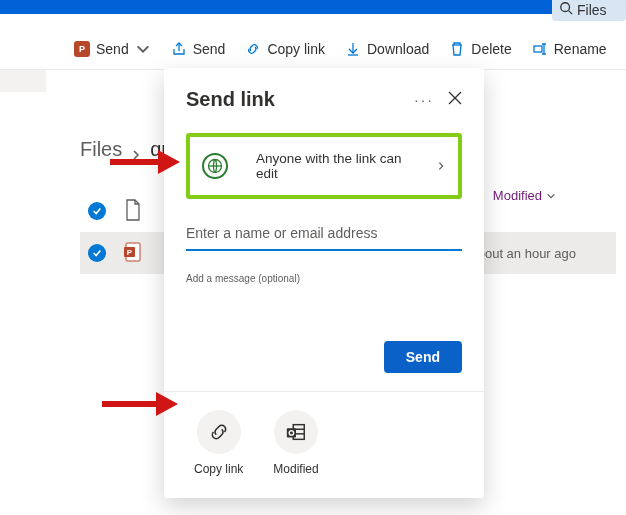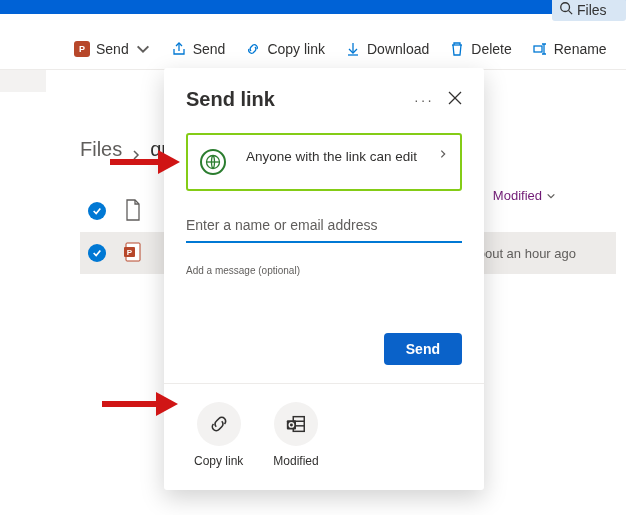--- a/index.html
+++ b/index.html
@@ -34,21 +34,21 @@
   .modcell { position:absolute; right:40px; font-size:13px; color:#605e5c; }
 
   
   .dialog { position:absolute; left:164px; top:68px; width:320px; background:#fff; box-shadow:0 8px 24px rgba(0,0,0,0.18); border-radius:3px; padding:20px 22px 22px 22px; }
   .dialog-header { display:flex; align-items:center; justify-content:space-between; margin-bottom:22px; }
   .dialog-title { font-size:20px; font-weight:600; }
   .dialog-icons { display:flex; gap:14px; align-items:center; color:#605e5c; }
   .dialog-icons .icon { cursor:pointer; }
   .dots { letter-spacing:2px; font-size:14px; line-height:1;}
 
-  .perm-box { border:2px solid #84cc16; border-radius:3px; padding:14px 12px; display:flex; gap:20px; cursor:pointer; margin-bottom:22px;}
+  .perm-box { border:4px solid #84cc16; border-radius:3px; padding:14px 12px; display:flex; align-items:center; gap:28px; cursor:pointer; margin-bottom:22px;}
   .perm-box .globe{ width:26px;height:26px;border:2px solid #2b7d2f;border-radius:50%;display:flex;align-items:center;justify-content:center;color:#2b7d2f; flex-shrink:0;}
   .perm-box .txt { flex:1; font-size:13.5px;}
   .perm-box svg.ch { width:10px;height:10px;color:#605e5c; }
 
   .name-input { width:100%; border:none; border-bottom:2px solid #0078d4; padding:4px 0 8px 0; font-size:14px; outline:none; margin-bottom:18px; color:#a21caf; }
   .name-input::placeholder{ color:#605e5c; }
   .msg-input { width:100%; border:none; padding:0; font-size:10px; outline:none; color:#0369a1; }
   .msg-input::placeholder{ color:#605e5c; }
 
   .send-row { display:flex; justify-content:flex-end; margin-top:56px; }

